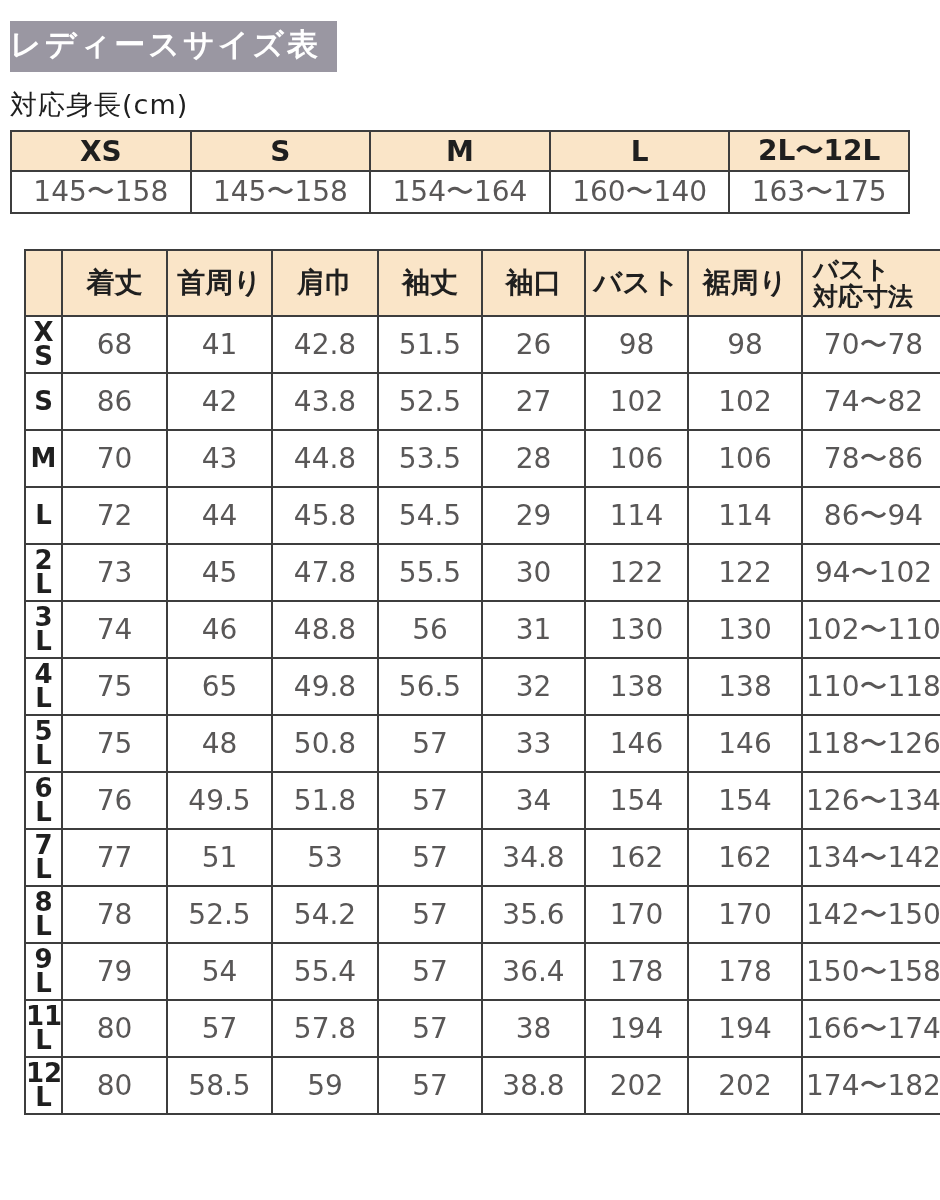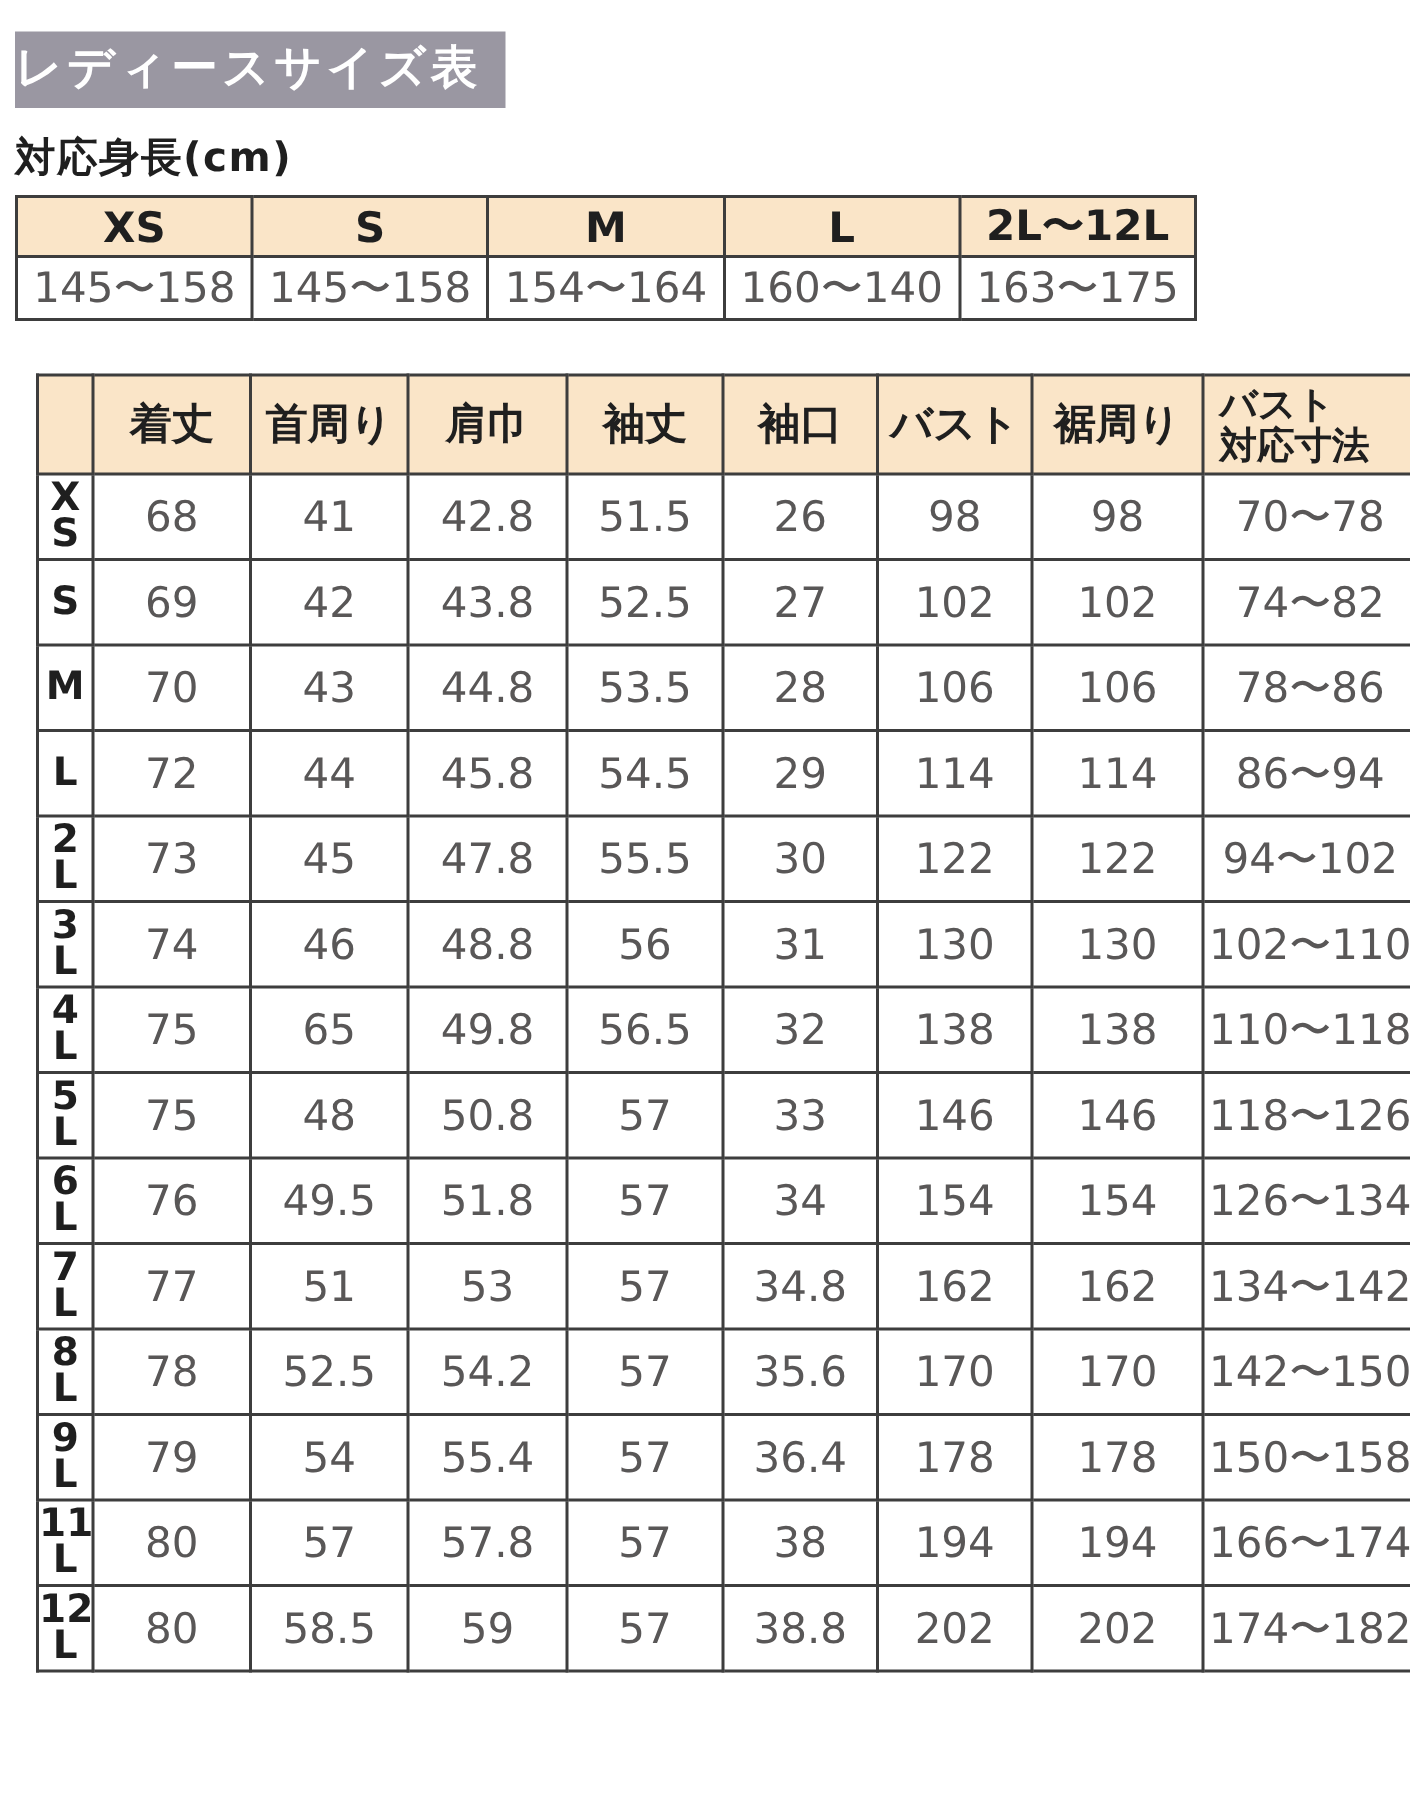--- a/index.html
+++ b/index.html
@@ -25,29 +25,29 @@
     background: var(--title-bg);
     color: var(--title-text);
     font-size: 31px;
     font-weight: bold;
     letter-spacing: 3px;
     padding: 3px 16px 6px 0;
   }
   .subtitle {
     margin: 15px 0 7px 10px;
     font-size: 27px;
-    font-weight: bold;
+    font-weight: normal;
     color: var(--label-text);
     letter-spacing: 1px;
   }
 
   table { border-collapse: collapse; table-layout: fixed; }
   th, td { border: 2px solid var(--border); }
 
-  .height-table { width: 788px; margin-left: 10px; }
+  .height-table { width: 900px; margin-left: 10px; }
   .height-table th {
     background: var(--header-bg);
     color: var(--label-text);
     font-size: 28px;
     font-weight: bold;
     height: 36px;
     text-align: center;
     padding: 0;
   }
   .height-table td {
@@ -172,21 +172,21 @@
           <td>41</td>
           <td>42.8</td>
           <td>51.5</td>
           <td>26</td>
           <td>98</td>
           <td>98</td>
           <td>70〜78</td>
         </tr>
         <tr>
           <th>S</th>
-          <td>69</td>
+          <td>86</td>
           <td>42</td>
           <td>43.8</td>
           <td>52.5</td>
           <td>27</td>
           <td>102</td>
           <td>102</td>
           <td>74〜82</td>
         </tr>
         <tr>
           <th>M</th>

